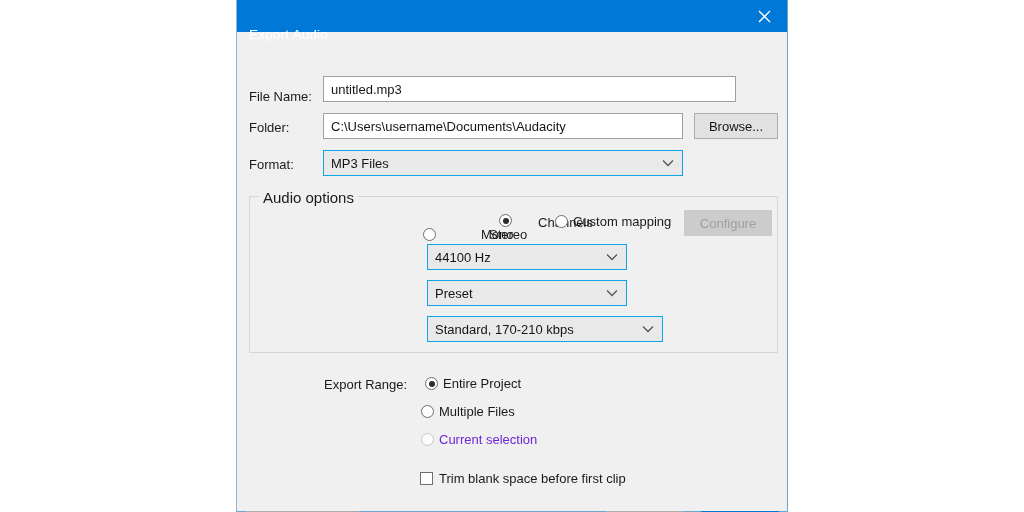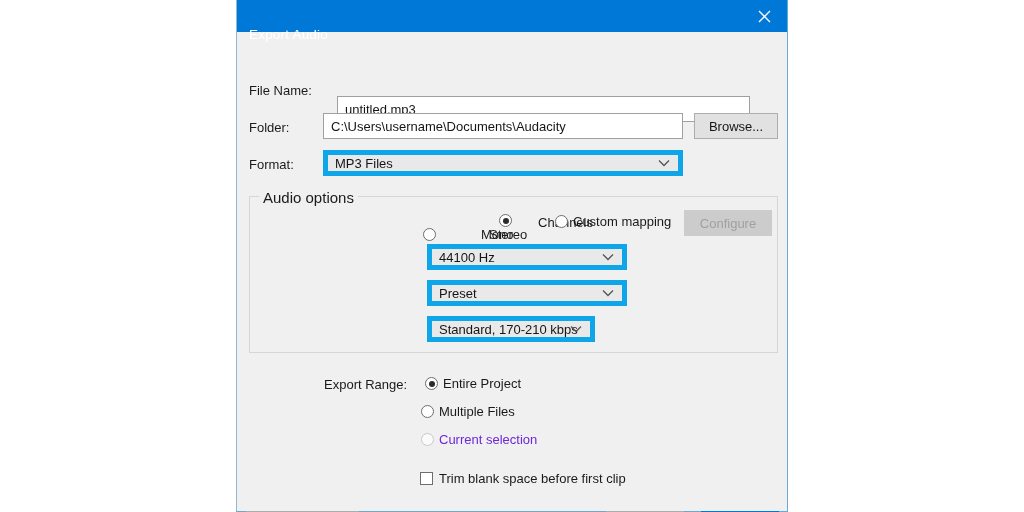--- a/index.html
+++ b/index.html
@@ -89,21 +89,21 @@
     padding: 0 7px;
     font-size: 13px;
     color: #151515;
     white-space: nowrap;
     overflow: hidden;
   }
 
   .combo {
     position: absolute;
     background: #e9e9e9;
-    border: 5px solid #0ea5e9;
+    border: 1px solid #0ea5e9;
     box-sizing: border-box;
     height: 26px;
     display: flex;
     align-items: center;
     padding: 0 7px;
     font-size: 13px;
     color: #151515;
     white-space: nowrap;
     overflow: hidden;
   }
@@ -221,22 +221,22 @@
     <div class="close-btn">
       <svg width="13" height="13" viewBox="0 0 13 13" aria-hidden="true">
         <line x1="1" y1="1" x2="12" y2="12" stroke="#ffffff" stroke-width="1.3"></line>
         <line x1="12" y1="1" x2="1" y2="12" stroke="#ffffff" stroke-width="1.3"></line>
       </svg>
     </div>
   </div>
 
   <div class="body-area">
 
-    <div class="row-label" style="left:12px; top:51px;">File Name:</div>
-    <div class="textfield" style="left:100px; top:44px; width:413px;margin-top:20px;" title="File name">untitled.mp3</div>
+    <div class="row-label" style="left:12px; top:57px;">File Name:</div>
+    <div class="textfield" style="left:86px; top:44px; width:413px;" title="File name">untitled.mp3</div>
 
     <div class="row-label" style="left:12px; top:88px;">Folder:</div>
     <div class="textfield" style="left:86px; top:81px; width:360px;" title="Folder path">C:\Users\username\Documents\Audacity</div>
     <div class="btn" style="left:457px; top:81px; width:84px;">Browse...</div>
 
     <div class="row-label" style="left:12px; top:125px;text-align:right;">Format:</div>
     <div class="combo" style="left:86px; top:118px; width:360px;">
       <span>MP3 Files</span>
       <span class="chev">
         <svg width="12" height="8" viewBox="0 0 12 8">
@@ -279,21 +279,21 @@
     <div class="combo" style="left:190px; top:248px; width:200px;">
       <span>Preset</span>
       <span class="chev">
         <svg width="12" height="8" viewBox="0 0 12 8">
             <polyline points="1,1.5 6,6.5 11,1.5" fill="none" stroke="#555" stroke-width="1.3"></polyline>
           </svg>
       </span>
     </div>
 
     <div class="right-label" style="left:180px; top:291px; width:160px;">Quality</div>
-    <div class="combo" style="left:190px; top:284px; width:168px;">
+    <div class="combo" style="left:190px; top:284px; width:236px;">
       <span>Standard, 170-210 kbps</span>
       <span class="chev">
         <svg width="12" height="8" viewBox="0 0 12 8">
             <polyline points="1,1.5 6,6.5 11,1.5" fill="none" stroke="#555" stroke-width="1.3"></polyline>
           </svg>
       </span>
     </div>
 
     <div class="row-label" style="left:87px; top:345px;">Export Range:</div>
 

